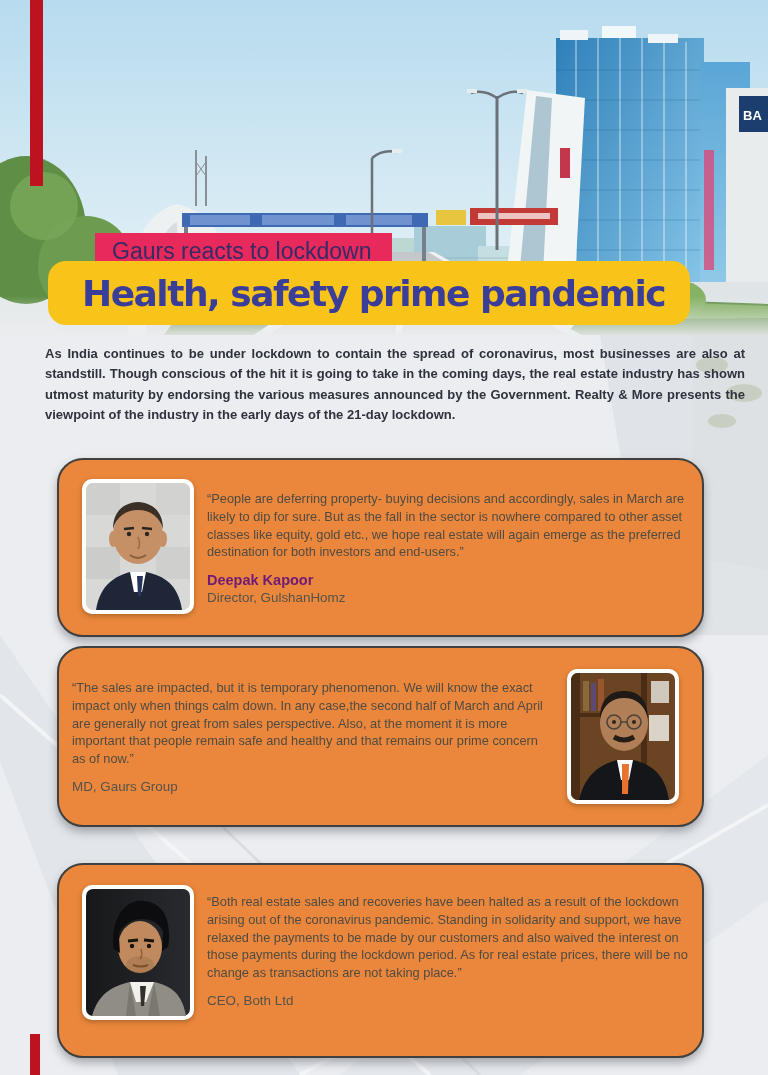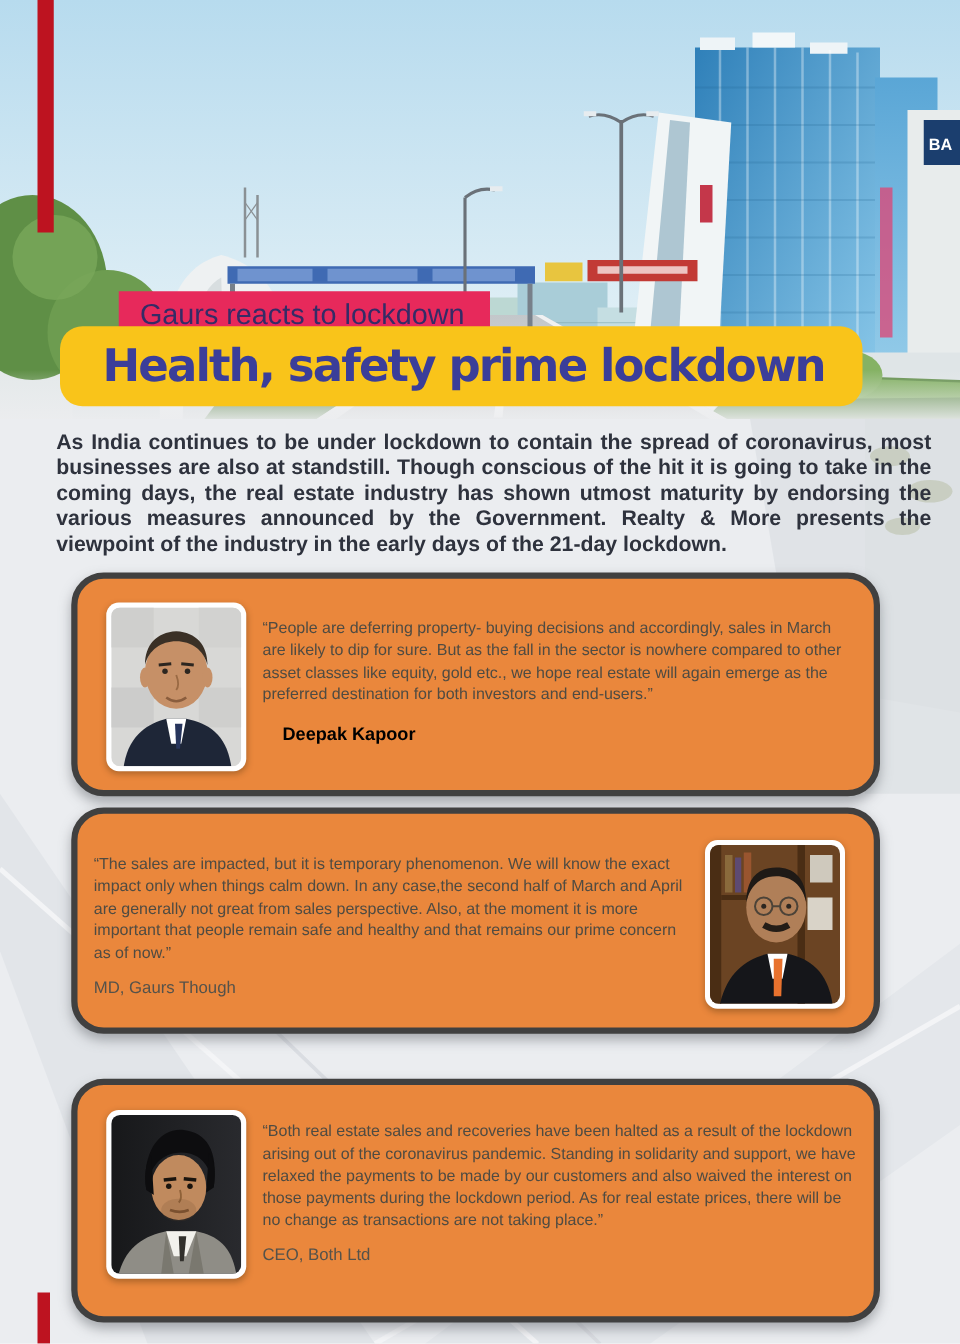--- a/index.html
+++ b/index.html
@@ -20,44 +20,44 @@
        background:var(--tag_bg,#E7295B);color:#352B66;
        font-size:23px;font-weight:500;padding:5px 20px 9px 17px;}
   .headline{position:absolute;left:48px;top:261px;z-index:4;width:642px;height:64px;
        background:var(--banner_bg,#F9C41A);border-radius:18px;
        display:flex;align-items:center;padding-left:34px;box-sizing:border-box;}
   .headline span{font-family:"DejaVu Sans",sans-serif;font-weight:bold;font-size:36px;
        letter-spacing:-1.5px;color:var(--banner_text,#3B3E99);white-space:nowrap;}
 
   
   .intro{position:absolute;left:45px;top:344px;width:700px;margin:0;z-index:3;
-       font-size:17px;line-height:20.4px;font-weight:bold;color:#2E323D;text-align:justify;}
+       font-size:13px;line-height:20.4px;font-weight:bold;color:#2E323D;text-align:justify;}
 
   
   .card{position:absolute;left:57px;width:647px;box-sizing:border-box;
-        background:var(--card_bg,#EA873C);border:5px solid #404040;border-radius:26px;
+        background:var(--card_bg,#EA873C);border:2px solid #404040;border-radius:26px;
         box-shadow:0 5px 9px rgba(100,104,110,.5);}
   .card.c1{top:458px;height:179px;}
   .card.c2{top:646px;height:181px;}
   .card.c3{top:863px;height:195px;}
 
   .photo-frame{position:absolute;width:112px;height:135px;background:#fff;border-radius:10px;
         padding:4px;box-sizing:border-box;box-shadow:0 2px 5px rgba(60,40,10,.35);}
   .photo-frame svg{width:104px;height:127px;border-radius:7px;display:block;}
   .c1 .photo-frame{left:23px;top:19px;}
   .c2 .photo-frame{right:23px;top:21px;}
   .c3 .photo-frame{left:23px;top:20px;}
 
   .text-block{position:absolute;}
   .c1 .text-block{left:148px;right:15px;top:30px;text-align:left;}
   .c2 .text-block{left:13px;right:150px;top:31px;}
   .c3 .text-block{left:148px;right:13px;top:28px;text-align:left;}
 
   .quote{margin:0 0 11px;font-size:12.8px;line-height:17.8px;color:#4F4B42;}
-  .person{margin:16px;font-size:14.5px;font-weight:bold;color:#000000;}
+  .person{margin:0;font-size:14.5px;font-weight:bold;color:#701a75;}
   .role{margin:2px 0 0;font-size:13.4px;color:#55524A;}
 </style>
 </head>
 <body>
 
 <div class="page">
 
   <svg class="hero" viewBox="0 0 768 340">
     <defs>
       <linearGradient id="sky" x1="0" y1="0" x2="0" y2="1">
@@ -215,21 +215,21 @@
     <line x1="60" y1="335" x2="480" y2="740" stroke="#d7dadf" stroke-width="3" opacity="0.8"></line>
   </svg>
 
   <div class="edge-mark top"></div>
   <div class="edge-mark bottom"></div>
 
   <div class="tag">
     <span>Gaurs reacts to lockdown</span>
   </div>
   <div class="headline">
-    <span>Health, safety prime lockdown</span>
+    <span>Health, safety prime pandemic</span>
   </div>
 
   <p class="intro">As India continues to be under lockdown to contain the spread of coronavirus, most businesses are also at standstill. Though conscious of the hit it is going to take in the coming days, the real estate industry has shown utmost maturity by endorsing the various measures announced by the Government. Realty &amp; More presents the viewpoint of the industry in the early days of the 21-day lockdown.</p>
 
   <div class="card c1">
     <div class="photo-frame">
       <svg viewBox="0 0 104 127">
         <rect width="104" height="127" fill="#d8d8d6"></rect>
         <rect x="0" y="0" width="34" height="32" fill="#cfcfcd"></rect>
           <rect x="70" y="0" width="34" height="32" fill="#d2d2d0"></rect>
@@ -248,27 +248,28 @@
         <line x1="56" y1="45" x2="66" y2="46" stroke="#2c2620" stroke-width="2.5"></line>
         <circle cx="43" cy="51" r="2.2" fill="#2c2620"></circle>
           <circle cx="61" cy="51" r="2.2" fill="#2c2620"></circle>
         <path d="M52,54 q3,8 0,12" stroke="#9a6a44" stroke-width="1.5" fill="none"></path>
         <path d="M44,72 Q52,78 60,72" stroke="#8a5d3d" stroke-width="2" fill="none"></path>
       </svg>
     </div>
     <div class="text-block">
       <p class="quote">“People are deferring property- buying decisions and accordingly, sales in March are likely to dip for sure. But as the fall in the sector is nowhere compared to other asset classes like equity, gold etc., we hope real estate will again emerge as the preferred destination for both investors and end-users.”</p>
       <p class="person">Deepak Kapoor</p>
+      <p class="role">Director, GulshanHomz</p>
     </div>
   </div>
 
   <div class="card c2">
     <div class="text-block">
       <p class="quote">“The sales are impacted, but it is temporary phenomenon. We will know the exact impact only when things calm down. In any case,the second half of March and April are generally not great from sales perspective. Also, at the moment it is more important that people remain safe and healthy and that remains our prime concern as of now.”</p>
-      <p class="role">MD, Gaurs Though</p>
+      <p class="role">MD, Gaurs Group</p>
     </div>
     <div class="photo-frame">
       <svg viewBox="0 0 104 127">
         <rect width="104" height="127" fill="#6b4423"></rect>
         <rect x="0" y="0" width="9" height="127" fill="#4a2d14"></rect>
         <rect x="70" y="0" width="6" height="127" fill="#4a2d14"></rect>
         <rect x="9" y="40" width="61" height="4" fill="#4a2d14"></rect>
         <rect x="12" y="8" width="6" height="30" fill="#8a6a3c"></rect>
           <rect x="20" y="10" width="5" height="28" fill="#5d4a72"></rect>
         <rect x="27" y="6" width="6" height="32" fill="#99552f"></rect>

